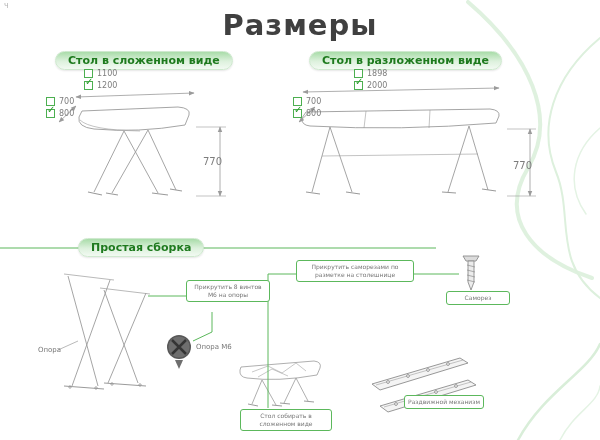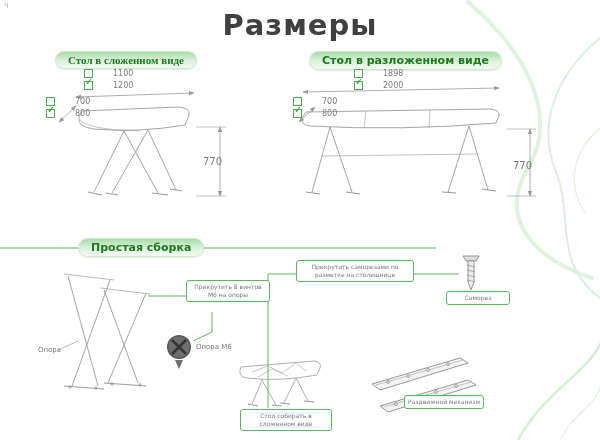--- a/index.html
+++ b/index.html
@@ -15,21 +15,21 @@
     font-size:29px; font-weight:bold; color:#404040; letter-spacing:1px;
   }
   .pill {
     position:absolute; white-space:nowrap;
     background:linear-gradient(180deg,#a9dca9 0%, #ddf1dd 55%, #f2faf2 100%);
     border:1px solid #cfe9cf; border-radius:10px;
     padding:2px 12px; font-size:11px; font-weight:bold; color:#1e7a1e;
     box-shadow:0 1px 2px rgba(0,0,0,0.10);
   }
   .opts { position:absolute; display:flex; flex-direction:column; gap:3px; }
-  .opt { display:flex; align-items:center; gap:20px; height:9px; }
+  .opt { display:flex; align-items:center; gap:4px; height:9px; }
   .cb {
     width:7px; height:7px; border:1px solid #4caf50; background:#fff;
     display:inline-block; position:relative; flex:0 0 auto;
   }
   .cb.checked::after {
     content:"✓"; position:absolute; left:0px; top:-6px;
     color:#2f9e2f; font-size:10px; font-weight:bold;
   }
   .num { font-size:8px; color:#7d7d7d; line-height:1; }
   .dim-text { position:absolute; font-size:10px; color:#7d7d7d; }
@@ -149,21 +149,21 @@
       <path d="M186,296 L148,296"></path>
       <path d="M212,312 L212,332 L193,341"></path>
       <path d="M296,274 L268,274 L268,408"></path>
       <path d="M406,274 L459,274"></path>
     </g>
   </svg>
 
   <div class="corner-mark">ч</div>
   <div class="title">Размеры</div>
 
-  <div class="pill" style="left:55px; top:51px;font-family:Liberation Serif, serif;">Стол в сложенном виде</div>
+  <div class="pill" style="left:55px; top:51px;">Стол в сложенном виде</div>
 
   <div class="opts" style="left:84px; top:69px;">
     <span class="opt">
       <span class="cb"></span>
       <span class="num">1100</span>
     </span>
     <span class="opt">
       <span class="cb checked"></span>
       <span class="num">1200</span>
     </span>

